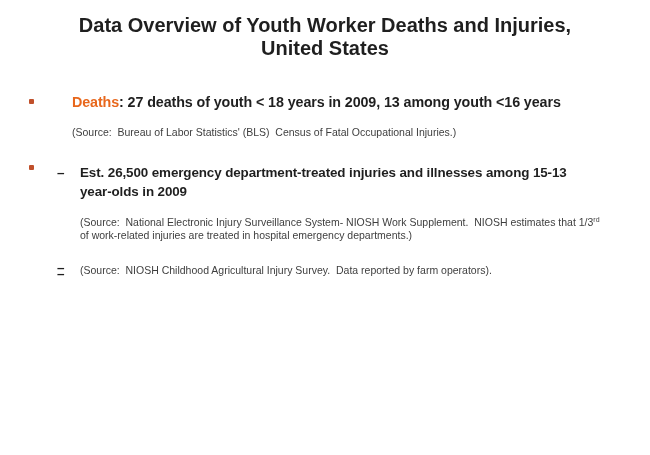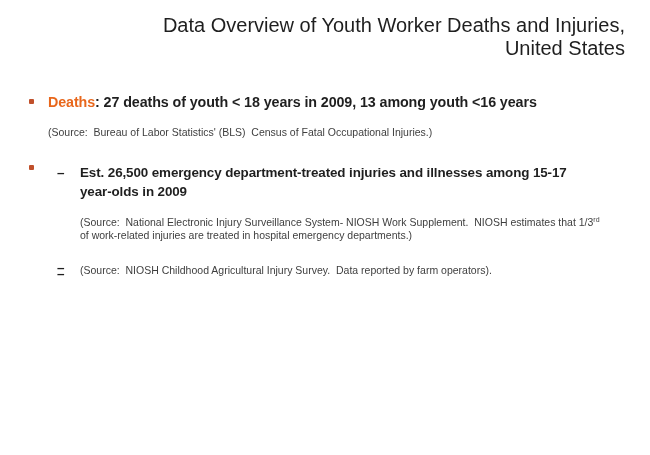--- a/index.html
+++ b/index.html
@@ -14,31 +14,31 @@
     background: #ffffff;
     font-family: "Liberation Sans", sans-serif;
     color: var(--text-black, #1f1f1f);
     overflow: hidden;
   }
   .title {
     margin: 14px auto 0 auto;
     max-width: 600px;
     font-size: 20px;
     line-height: 23px;
-    font-weight: normal;
-    text-align: right;
+    font-weight: bold;
+    text-align: center;
     color: var(--text-black, #1f1f1f);
     white-space: pre-line;
   }
   .content {
     margin-top: 33px;
   }
   .bullet {
     position: relative;
-    padding-left: 48px;
+    padding-left: 72px;
     padding-right: 20px;
   }
   .bullet .dot {
     position: absolute;
     left: 29px;
     top: 6px;
     width: 5px;
     height: 5px;
     border-radius: 1px;
     background: var(--bullet-dot, #C0502B);
@@ -108,21 +108,21 @@
       <p class="bullet-text"><span class="accent">Deaths</span><span>: 27 deaths of youth &lt; 18 years in 2009, 13 among youth &lt;16 years</span></p>
       <p class="source">(Source:&nbsp; Bureau of Labor Statistics' (BLS)&nbsp; Census of Fatal Occupational Injuries.)</p>
     </div>
 
     <div class="bullet bullet-nonfatal">
       <span class="dot"></span>
     </div>
 
     <div class="sub-bullet sub-1">
       <span class="dash">–</span>
-      <p class="sub-heading">Est. 26,500 emergency department-treated injuries and illnesses among 15-17
+      <p class="sub-heading">Est. 26,500 emergency department-treated injuries and illnesses among 15-13
 year-olds in 2009</p>
       <p class="source"><span>(Source:&nbsp; National Electronic Injury Surveillance System- NIOSH Work Supplement.&nbsp; NIOSH estimates that 1/3</span><sup>rd</sup><span>
 of work-related injuries are treated in hospital emergency departments.)</span></p>
     </div>
 
     <div class="sub-bullet sub-2">
       <span class="dash">–</span>
     </div>
 
     <div class="sub-bullet sub-3">

